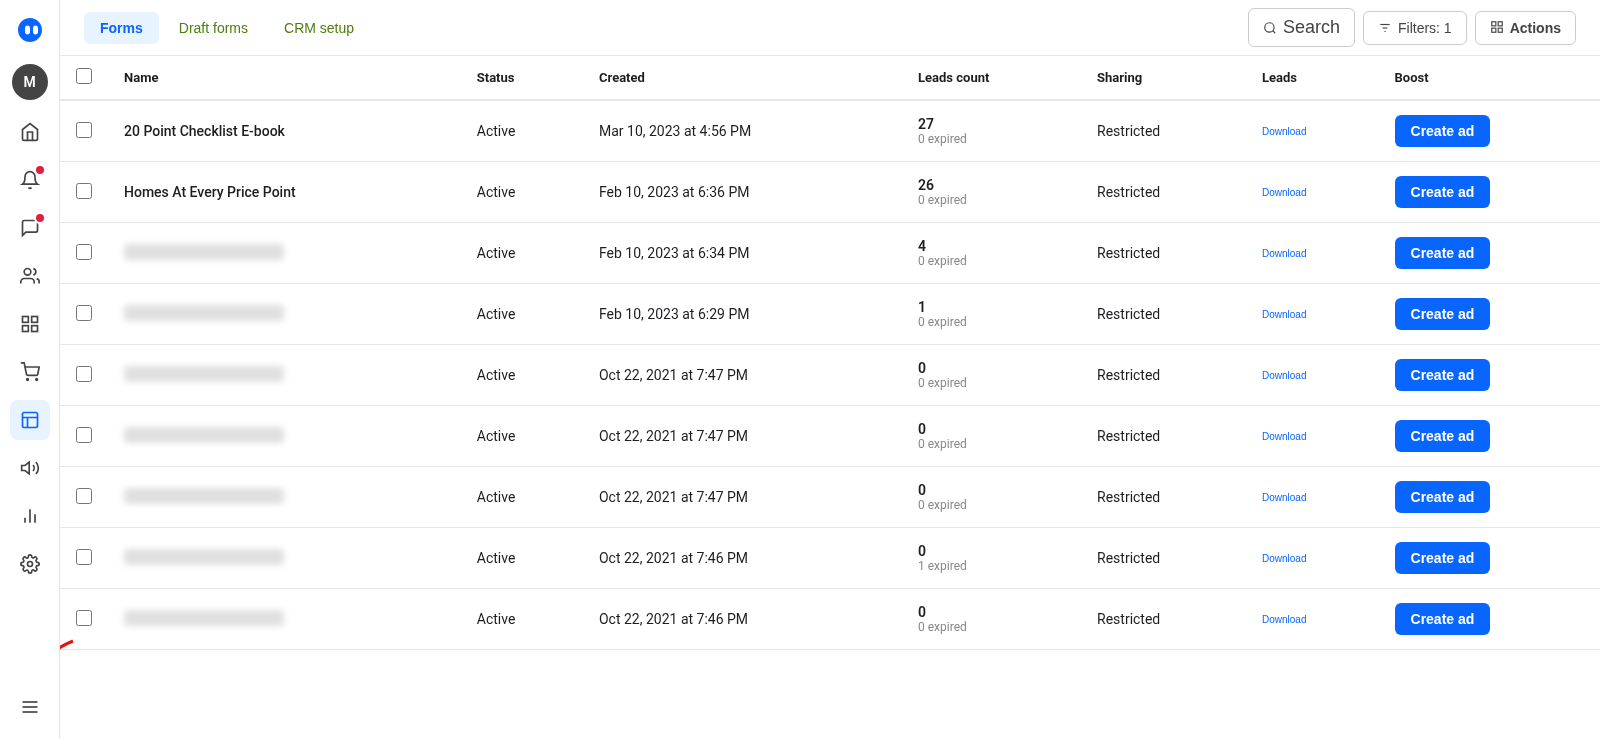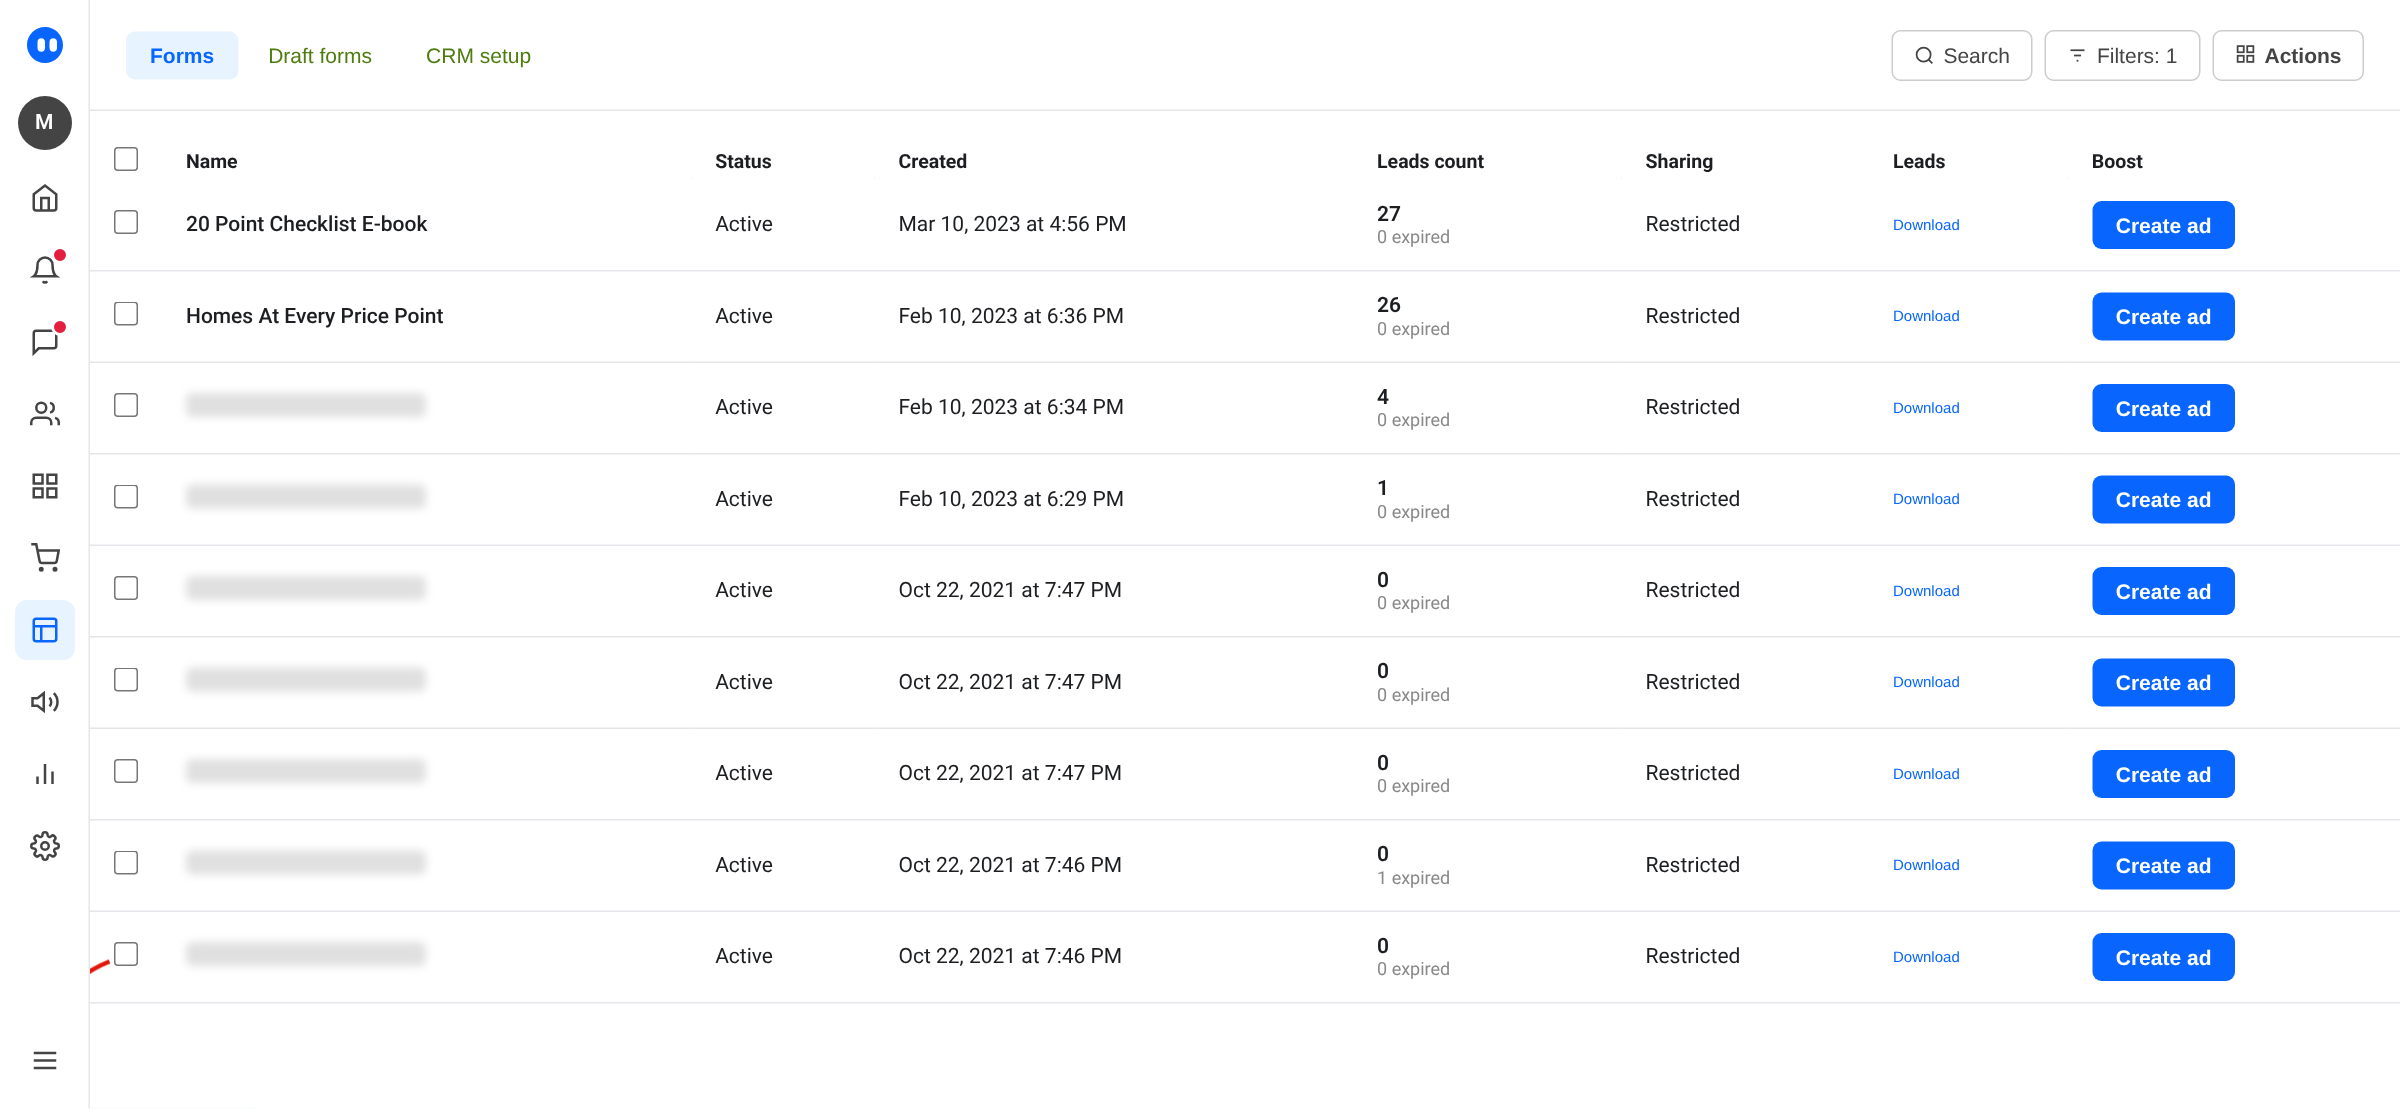--- a/index.html
+++ b/index.html
@@ -88,21 +88,21 @@
     .header-area { position: relative; }
 
     
     .tab-bar {
       background: #fff;
       padding: 0 24px;
       display: flex;
       align-items: center;
       justify-content: space-between;
       border-bottom: 1px solid #e4e6ea;
-      height: 74px;
+      height: 56px;
     }
     .tabs {
       display: flex;
       gap: 4px;
     }
     .tab {
       padding: 8px 16px;
       font-size: 14px;
       font-weight: 400;
       border-radius: 6px;
@@ -124,21 +124,21 @@
     }
     .search-btn {
       display: flex;
       align-items: center;
       gap: 6px;
       padding: 8px 14px;
       border: 1px solid #ccc;
       border-radius: 6px;
       background: #fff;
       cursor: pointer;
-      font-size: 14px;
+      font-size: 18px;
       color: #444;
     }
     .filters-btn {
       display: flex;
       align-items: center;
       gap: 6px;
       padding: 8px 14px;
       border: 1px solid #ccc;
       border-radius: 6px;
       background: #fff;
@@ -172,21 +172,21 @@
     }
     thead th {
       padding: 12px 16px;
       text-align: left;
       font-size: 13px;
       font-weight: 700;
       color: #1c1e21;
       border-bottom: 2px solid #e4e6ea;
       background: #fff;
       position: sticky;
-      top: 12px;
+      top: 0;
       z-index: 1;
     }
     tbody tr {
       border-bottom: 1px solid #e4e6ea;
     }
     tbody td {
       padding: 14px 16px;
       font-size: 14px;
       color: #1c1e21;
       vertical-align: middle;

